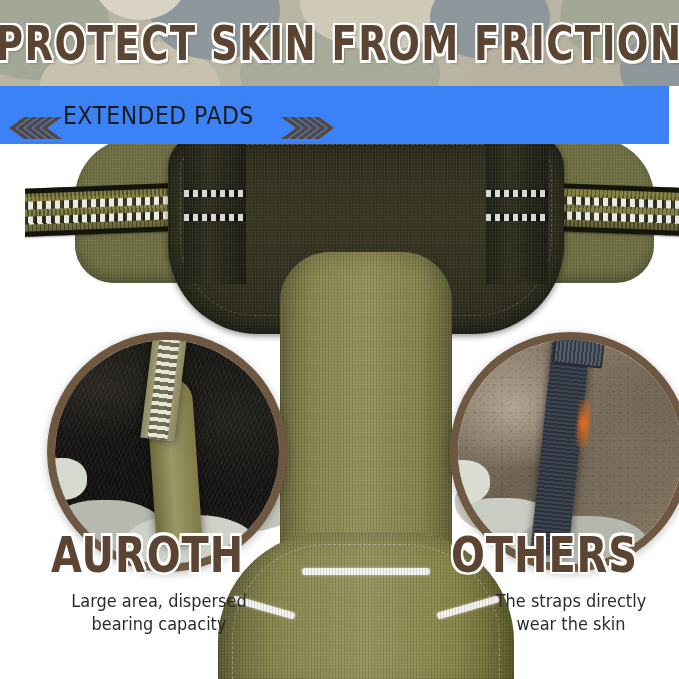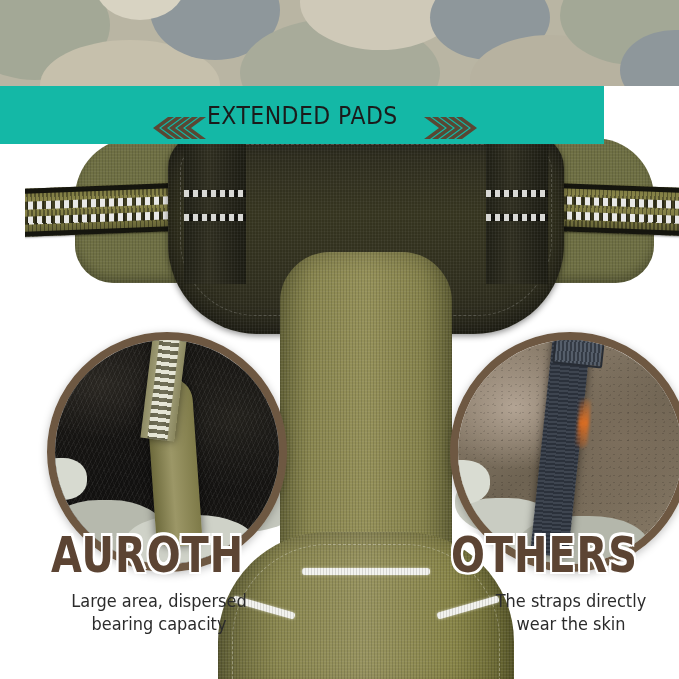--- a/index.html
+++ b/index.html
@@ -39,24 +39,24 @@
     text-shadow:
       -2px -2px 0 #ffffff,  2px -2px 0 #ffffff,
       -2px  2px 0 #ffffff,  2px  2px 0 #ffffff,
       -2px  0   0 #ffffff,  2px  0   0 #ffffff,
        0   -2px 0 #ffffff,  0    2px 0 #ffffff,
        3px  3px 2px rgba(90,70,55,.35);
   }
 
   
   .sub-row{
-    position:absolute;left:0;top:86px;width:604px;height:58px;
-    display:flex;align-items:center;justify-content:center;
+    position:absolute;left:0;top:86px;width:669px;height:58px;
+    display:flex;align-items:center;justify-content:flex-start;
     gap:0px;
-    background:#14b8a6;
+    background:#3b82f6;
     z-index:6;
   }
   .chev-group{display:flex;align-items:center;}
   .chev{
     width:0;height:0;margin:0 4px;
     display:inline-block;
   }
   .chev svg{display:block;}
   .sub-text{
     font-family:"DejaVu Sans", sans-serif;
@@ -286,20 +286,23 @@
     <div class="camo-blob" style="left:150px;top:-40px;width:130px;height:100px;background:#8e979b;"></div>
     <div class="camo-blob" style="left:240px;top:18px;width:200px;height:110px;background:#a8ab9a;"></div>
     <div class="camo-blob" style="left:300px;top:-45px;width:160px;height:95px;background:#cfc9b8;"></div>
     <div class="camo-blob" style="left:430px;top:-25px;width:120px;height:85px;background:#8e979b;"></div>
     <div class="camo-blob" style="left:470px;top:35px;width:160px;height:90px;background:#b7b2a0;"></div>
     <div class="camo-blob" style="left:560px;top:-35px;width:150px;height:100px;background:#a3a896;"></div>
     <div class="camo-blob" style="left:620px;top:30px;width:110px;height:80px;background:#8e979b;"></div>
     <div class="camo-blob" style="left:95px;top:-50px;width:90px;height:70px;background:#d8d3c2;"></div>
   </div>
 
+  <div class="title-wrap">
+    <div class="title">PROTECT SKIN FROM FRICTION</div>
+  </div>
 
   <div class="sub-row">
     <div class="chev-group">
       <span class="chev">
           <svg width="26" height="26" viewBox="0 0 26 26">
             <polygon points="20,2 26,2 11,13 26,24 20,24 5,13" fill="#5a4733"></polygon>
           </svg>
         </span>
       <span class="chev">
           <svg width="26" height="26" viewBox="0 0 26 26">

